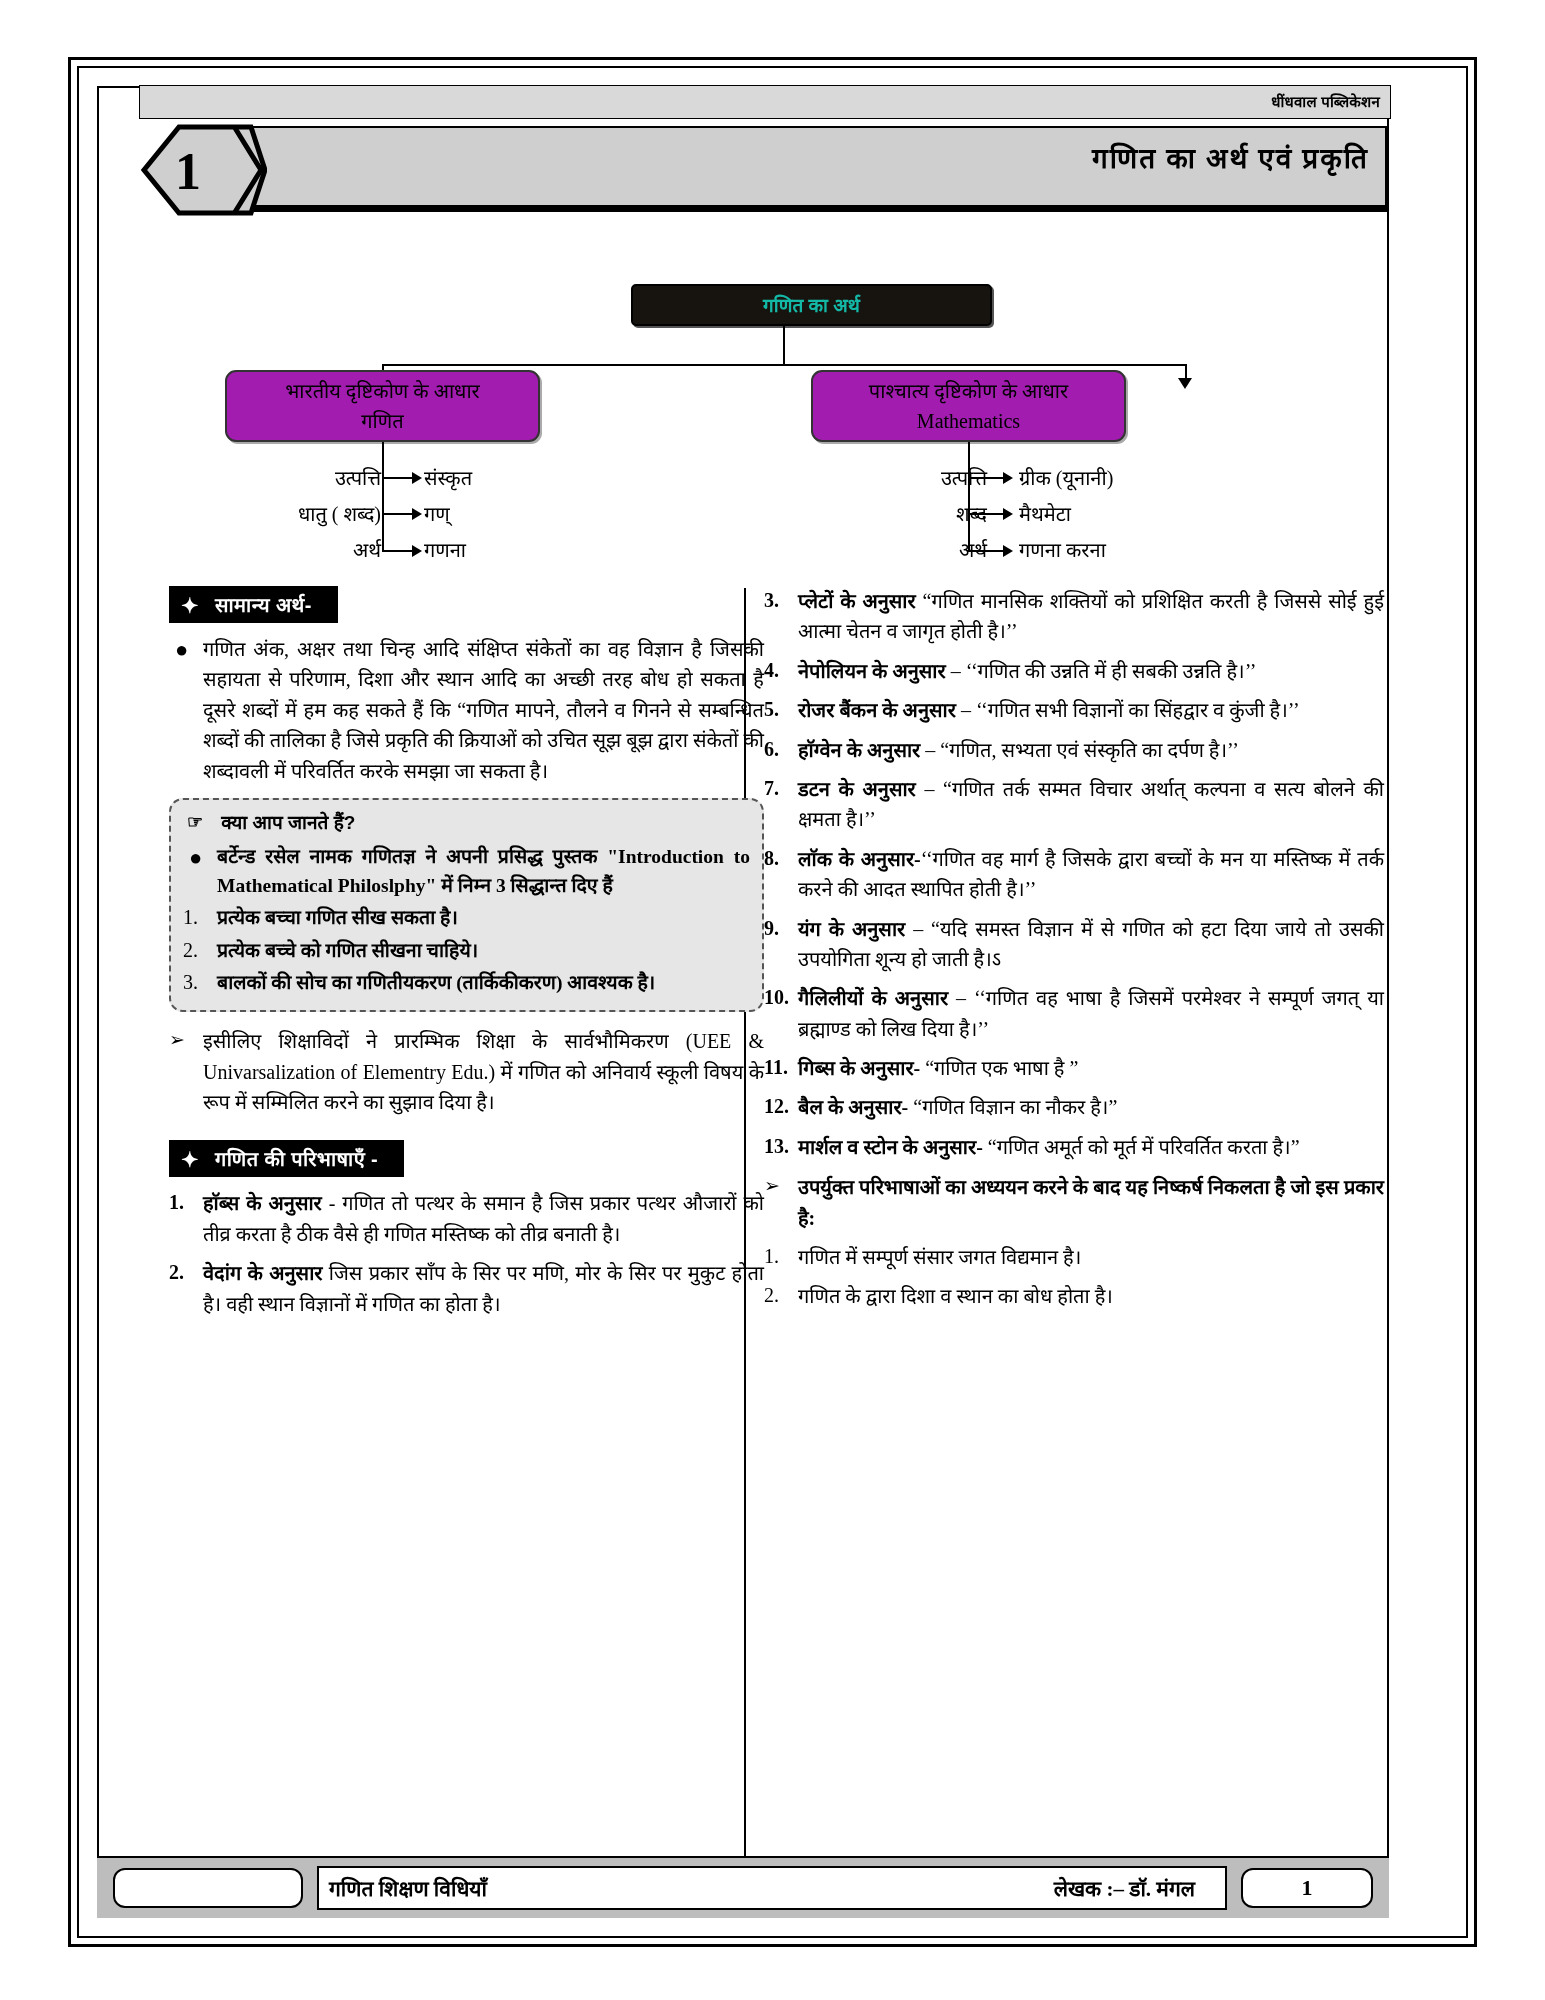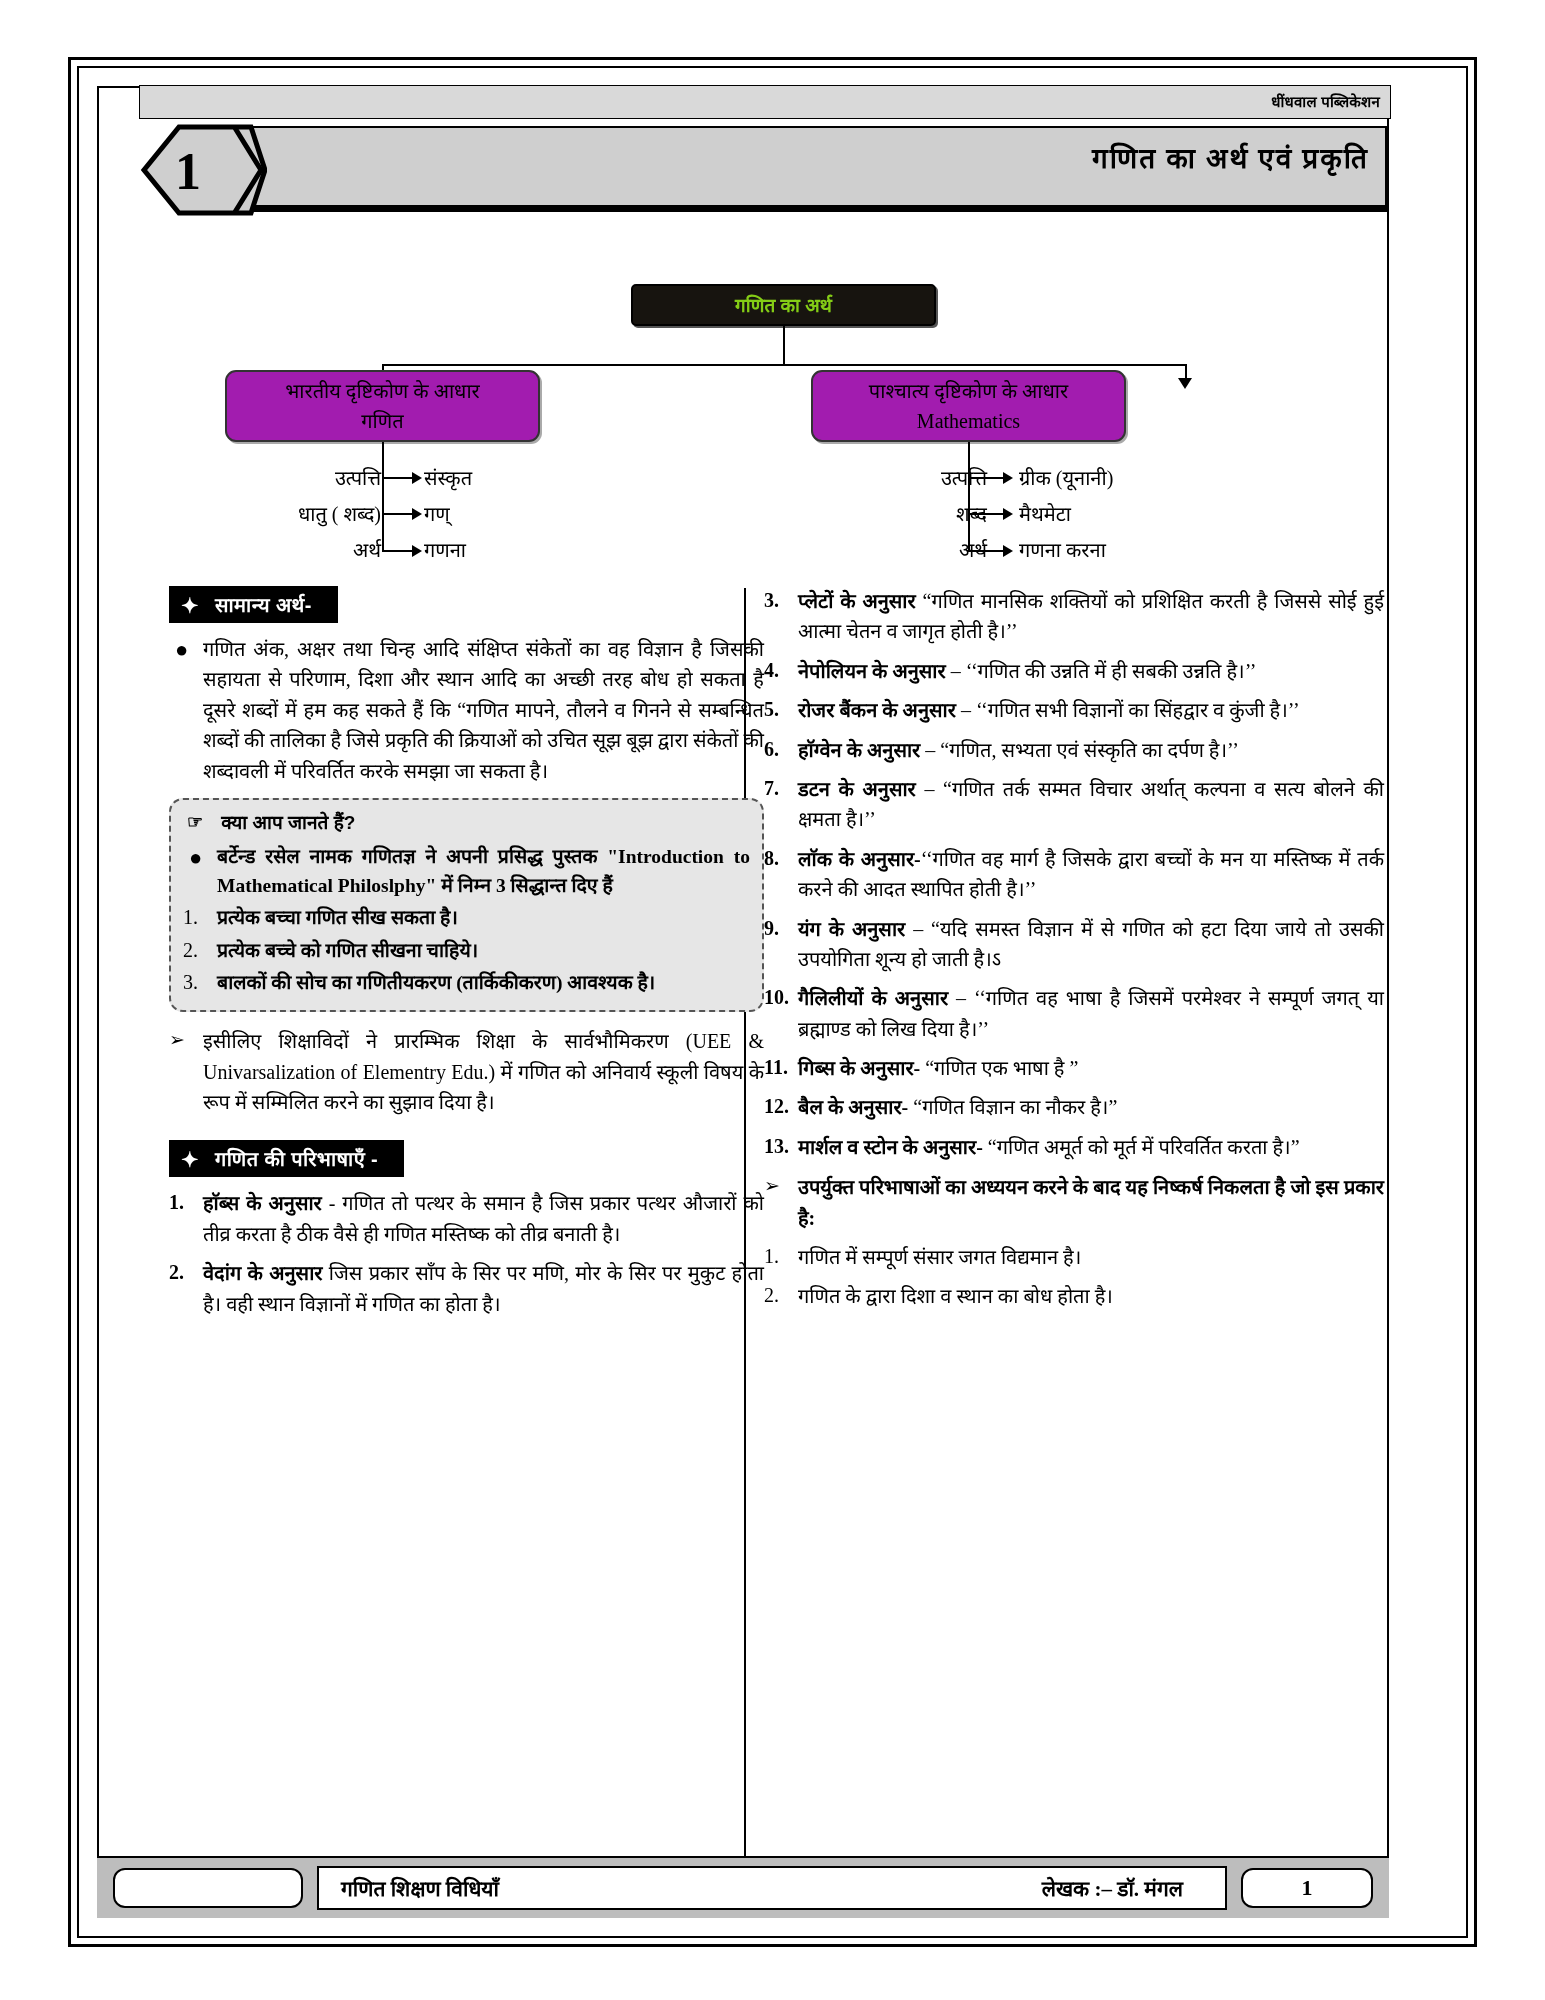--- a/index.html
+++ b/index.html
@@ -75,25 +75,25 @@
     font-size:52px; font-weight:bold;
   }
 
   
   .flow{
     position:absolute; left:40px; top:140px;
     width:1252px; height:350px;
   }
   .node-root{
     position:absolute; left:492px; top:56px;
-    width:305px; height:42px;
+    width:361px; height:42px;
     background:#17140f;
     border:2px solid #000;
     border-radius:5px;
-    color:#84cc16;
+    color:#14b8a6;
     font-family:"Liberation Sans", sans-serif;
     font-weight:bold; font-size:19px;
     display:flex; align-items:center; justify-content:center;
     box-shadow: 2px 2px 0 #555;
   }
   .node-branch{
     position:absolute;
     background:#a21caf;
     border:2px solid #333;
     border-radius:11px;
@@ -219,21 +219,21 @@
     display:flex; align-items:center;
   }
   .foot-chip{
     width:190px; height:40px; margin-left:16px;
     background:#fff; border:2px solid #000; border-radius:12px;
   }
   .foot-center{
     flex:1; height:44px; margin:0 14px;
     background:#fff; border:2px solid #000;
     display:flex; align-items:center;
-    padding:0 22px;
+    padding:0 10px;
     font-weight:bold; font-size:21px;
   }
   .foot-title{ flex:1; }
   .foot-author{ white-space:nowrap; padding-right:20px;}
   .foot-page{
     width:132px; height:40px; margin-right:16px;
     background:#fff; border:2px solid #000; border-radius:12px;
     display:flex; align-items:center; justify-content:center;
     font-weight:bold; font-size:22px;
   }

